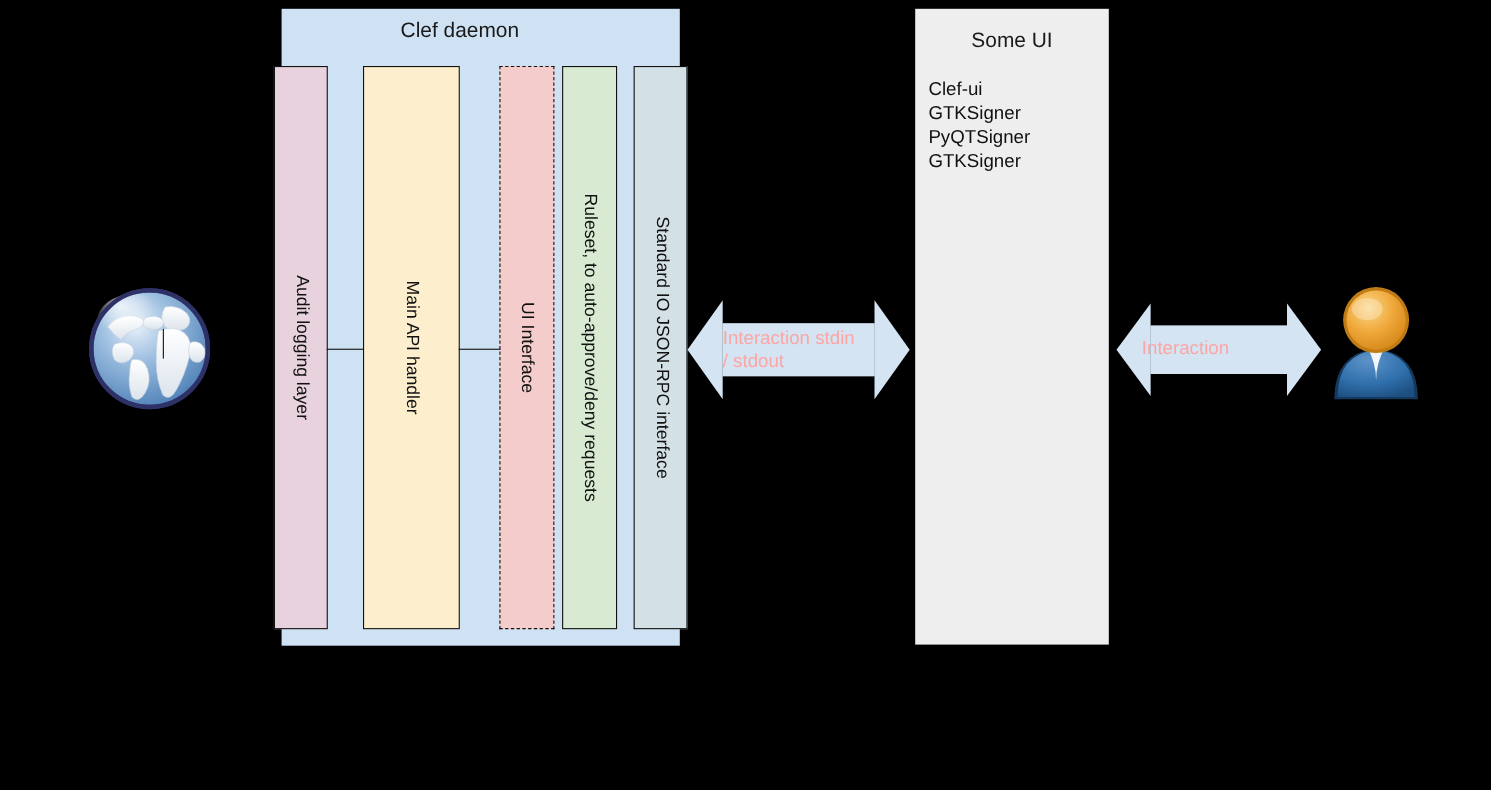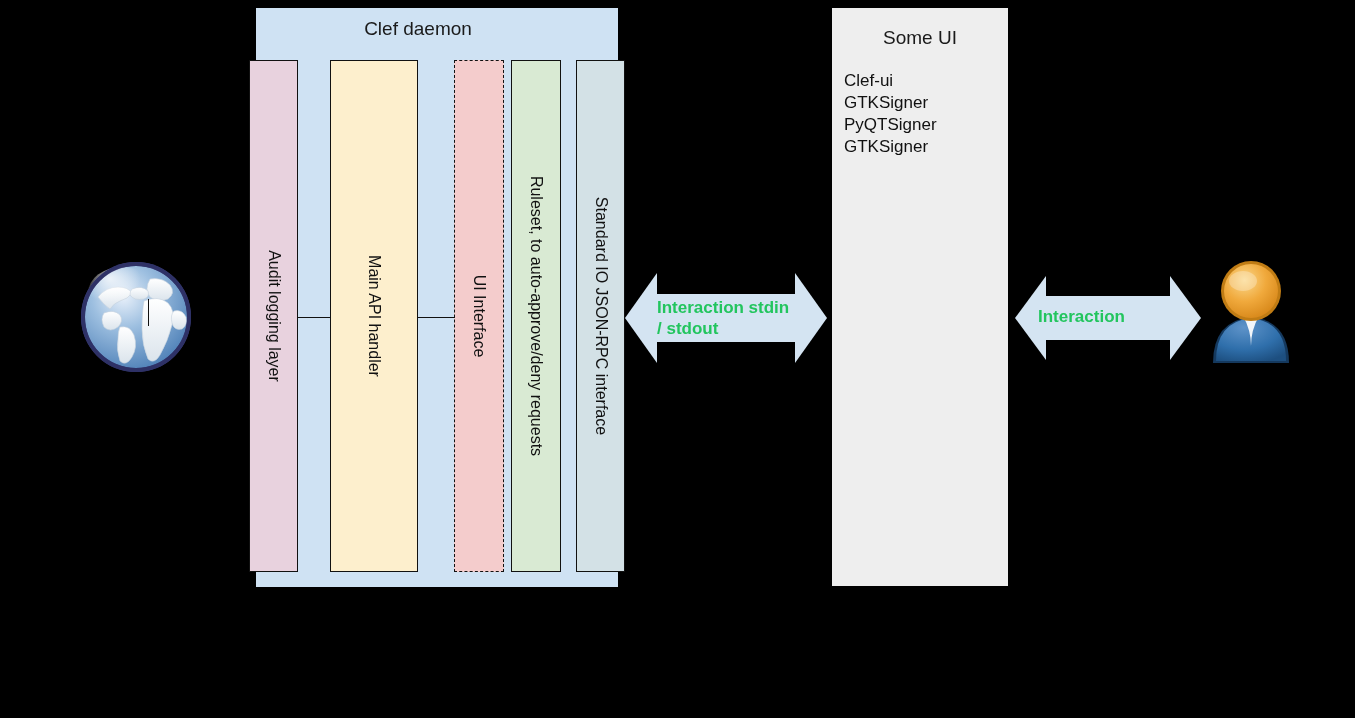--- a/index.html
+++ b/index.html
@@ -122,23 +122,22 @@
     left: 0;
     top: 0;
     width: 100%;
     height: 100%;
     background: #d4e4f2;
   }
   .arrow-label {
     position: absolute;
     font-size: 17px;
     line-height: 21px;
-    color: #22c55e;
+    color: #fca5a5;
     white-space: pre-line;
-    font-weight: bold;
   }
 
   
   .arrow1 { left: 657px; top: 294px; width: 138px; height: 48px; }
   .arrow1 .head-l, .arrow1 .head-r {
     position: absolute; width: 0; height: 0;
     border-top: 45px solid transparent;
     border-bottom: 45px solid transparent;
   }
   .arrow1 .head-l { left: -32px; top: -21px; border-right: 32px solid #d4e4f2; }

